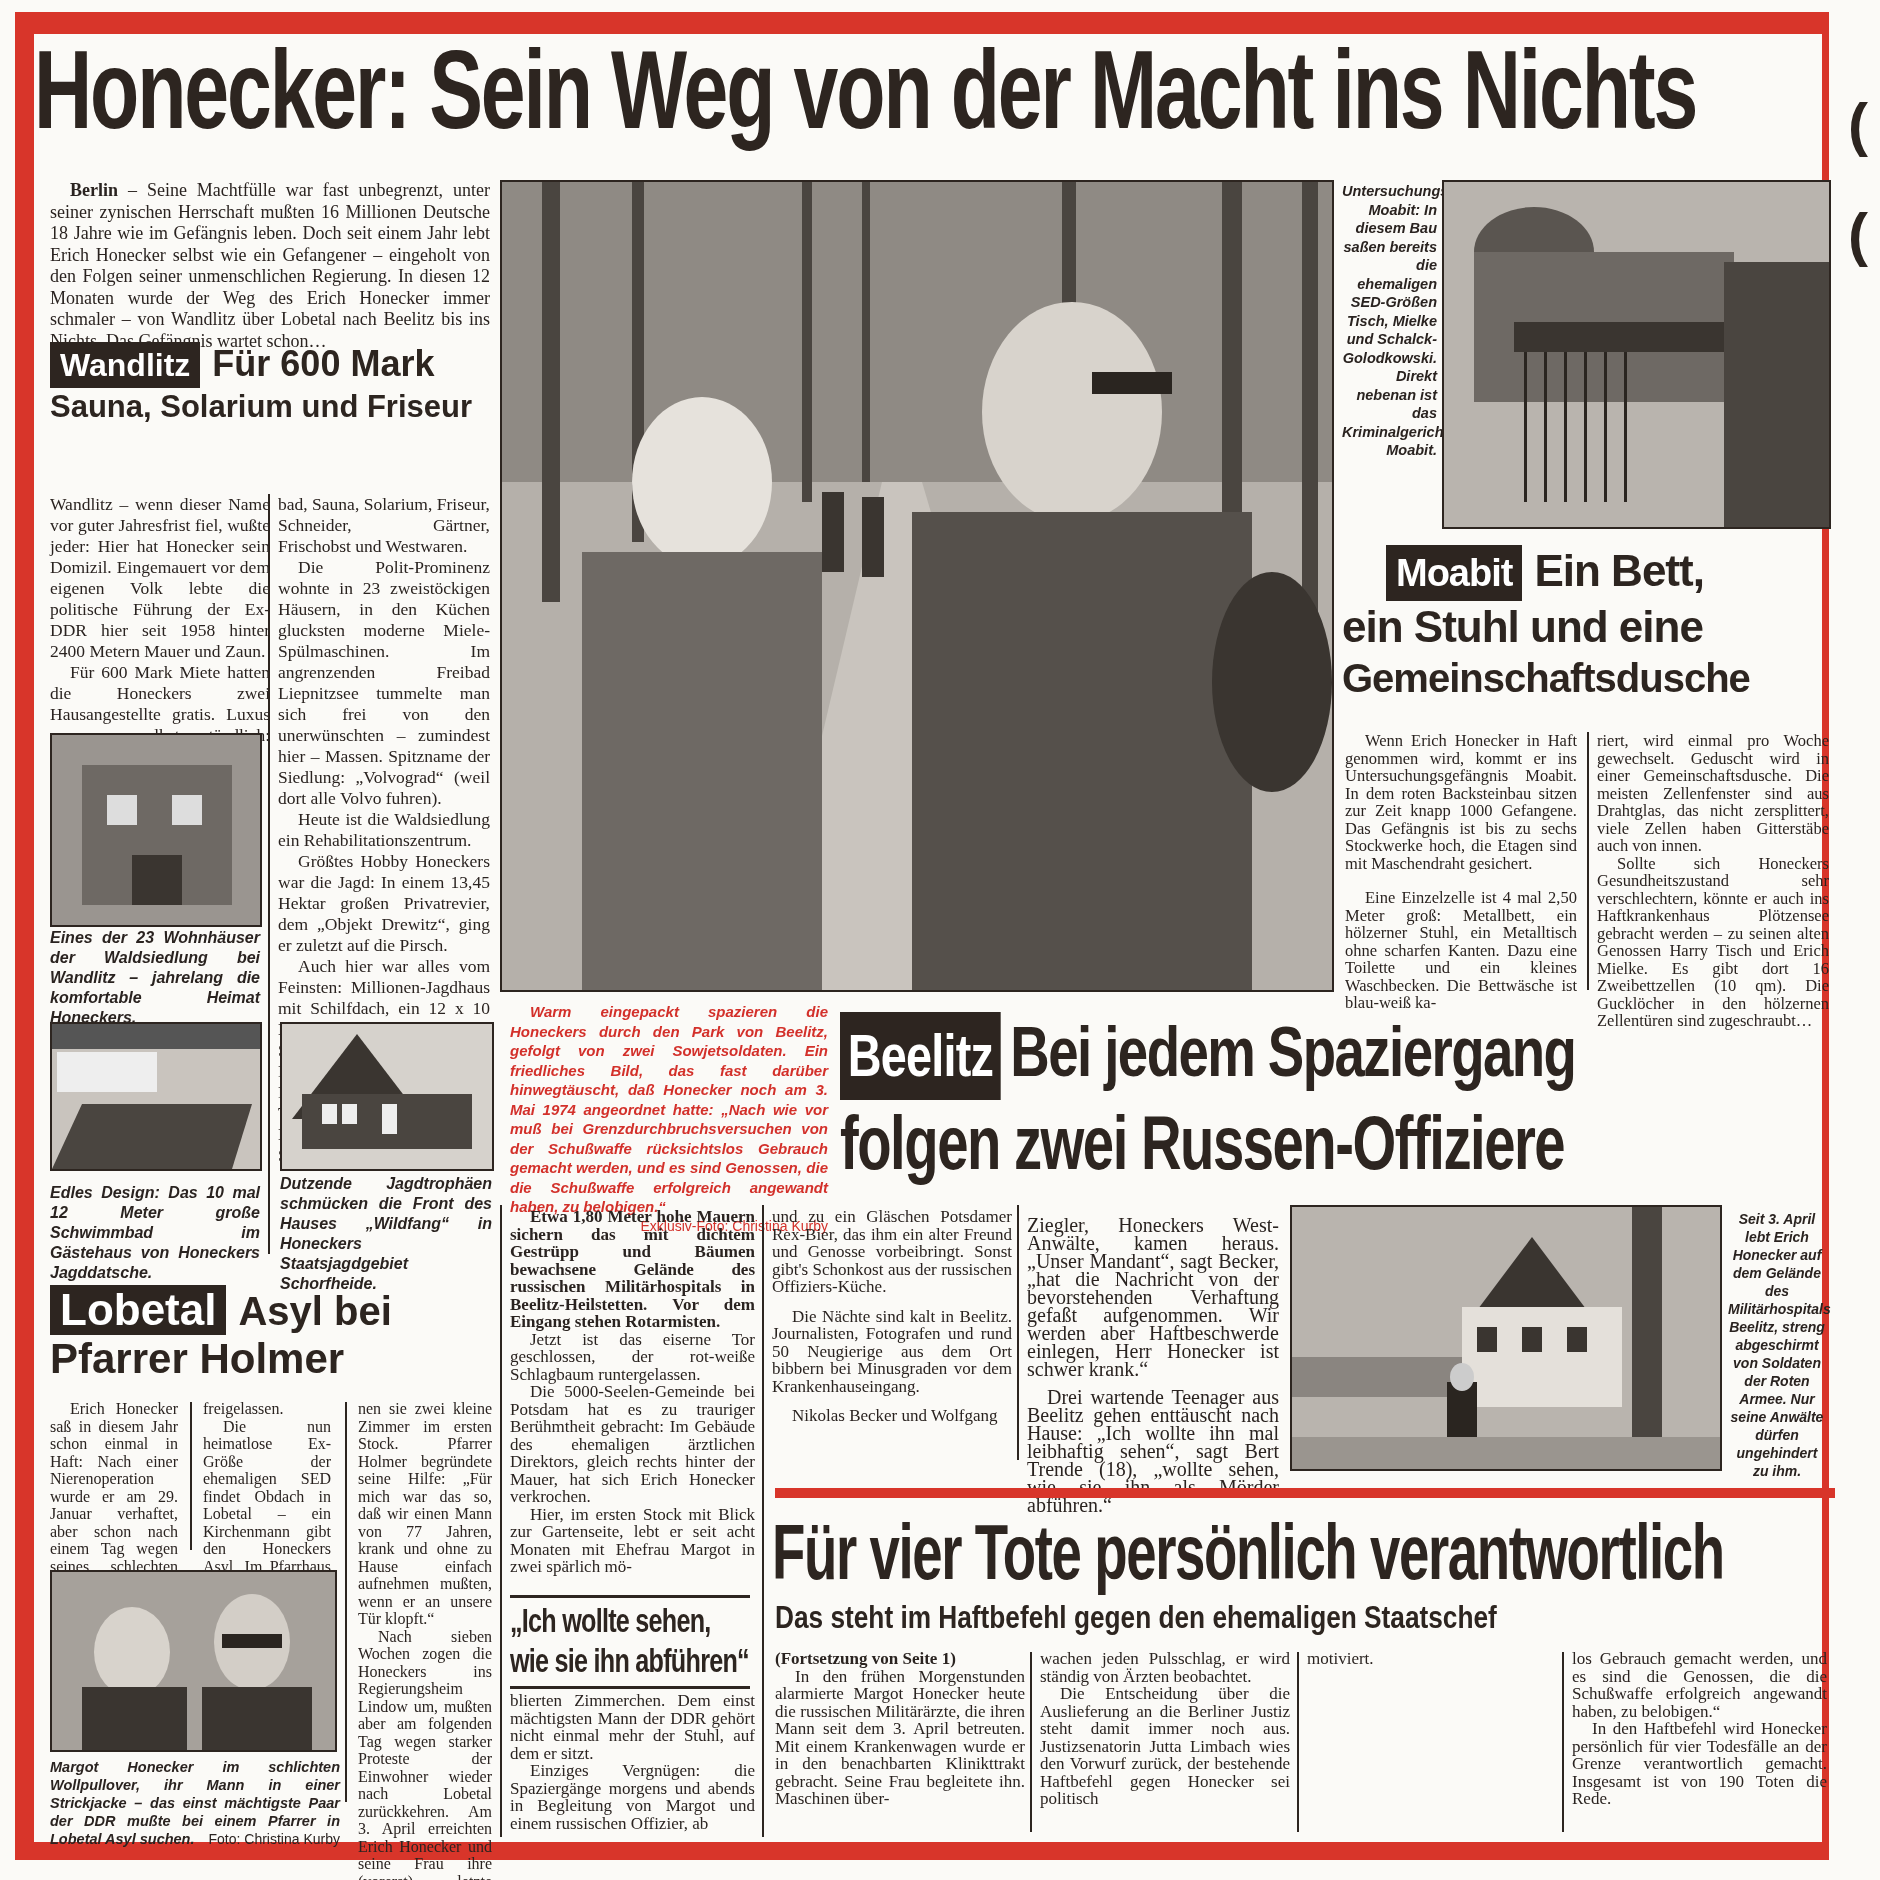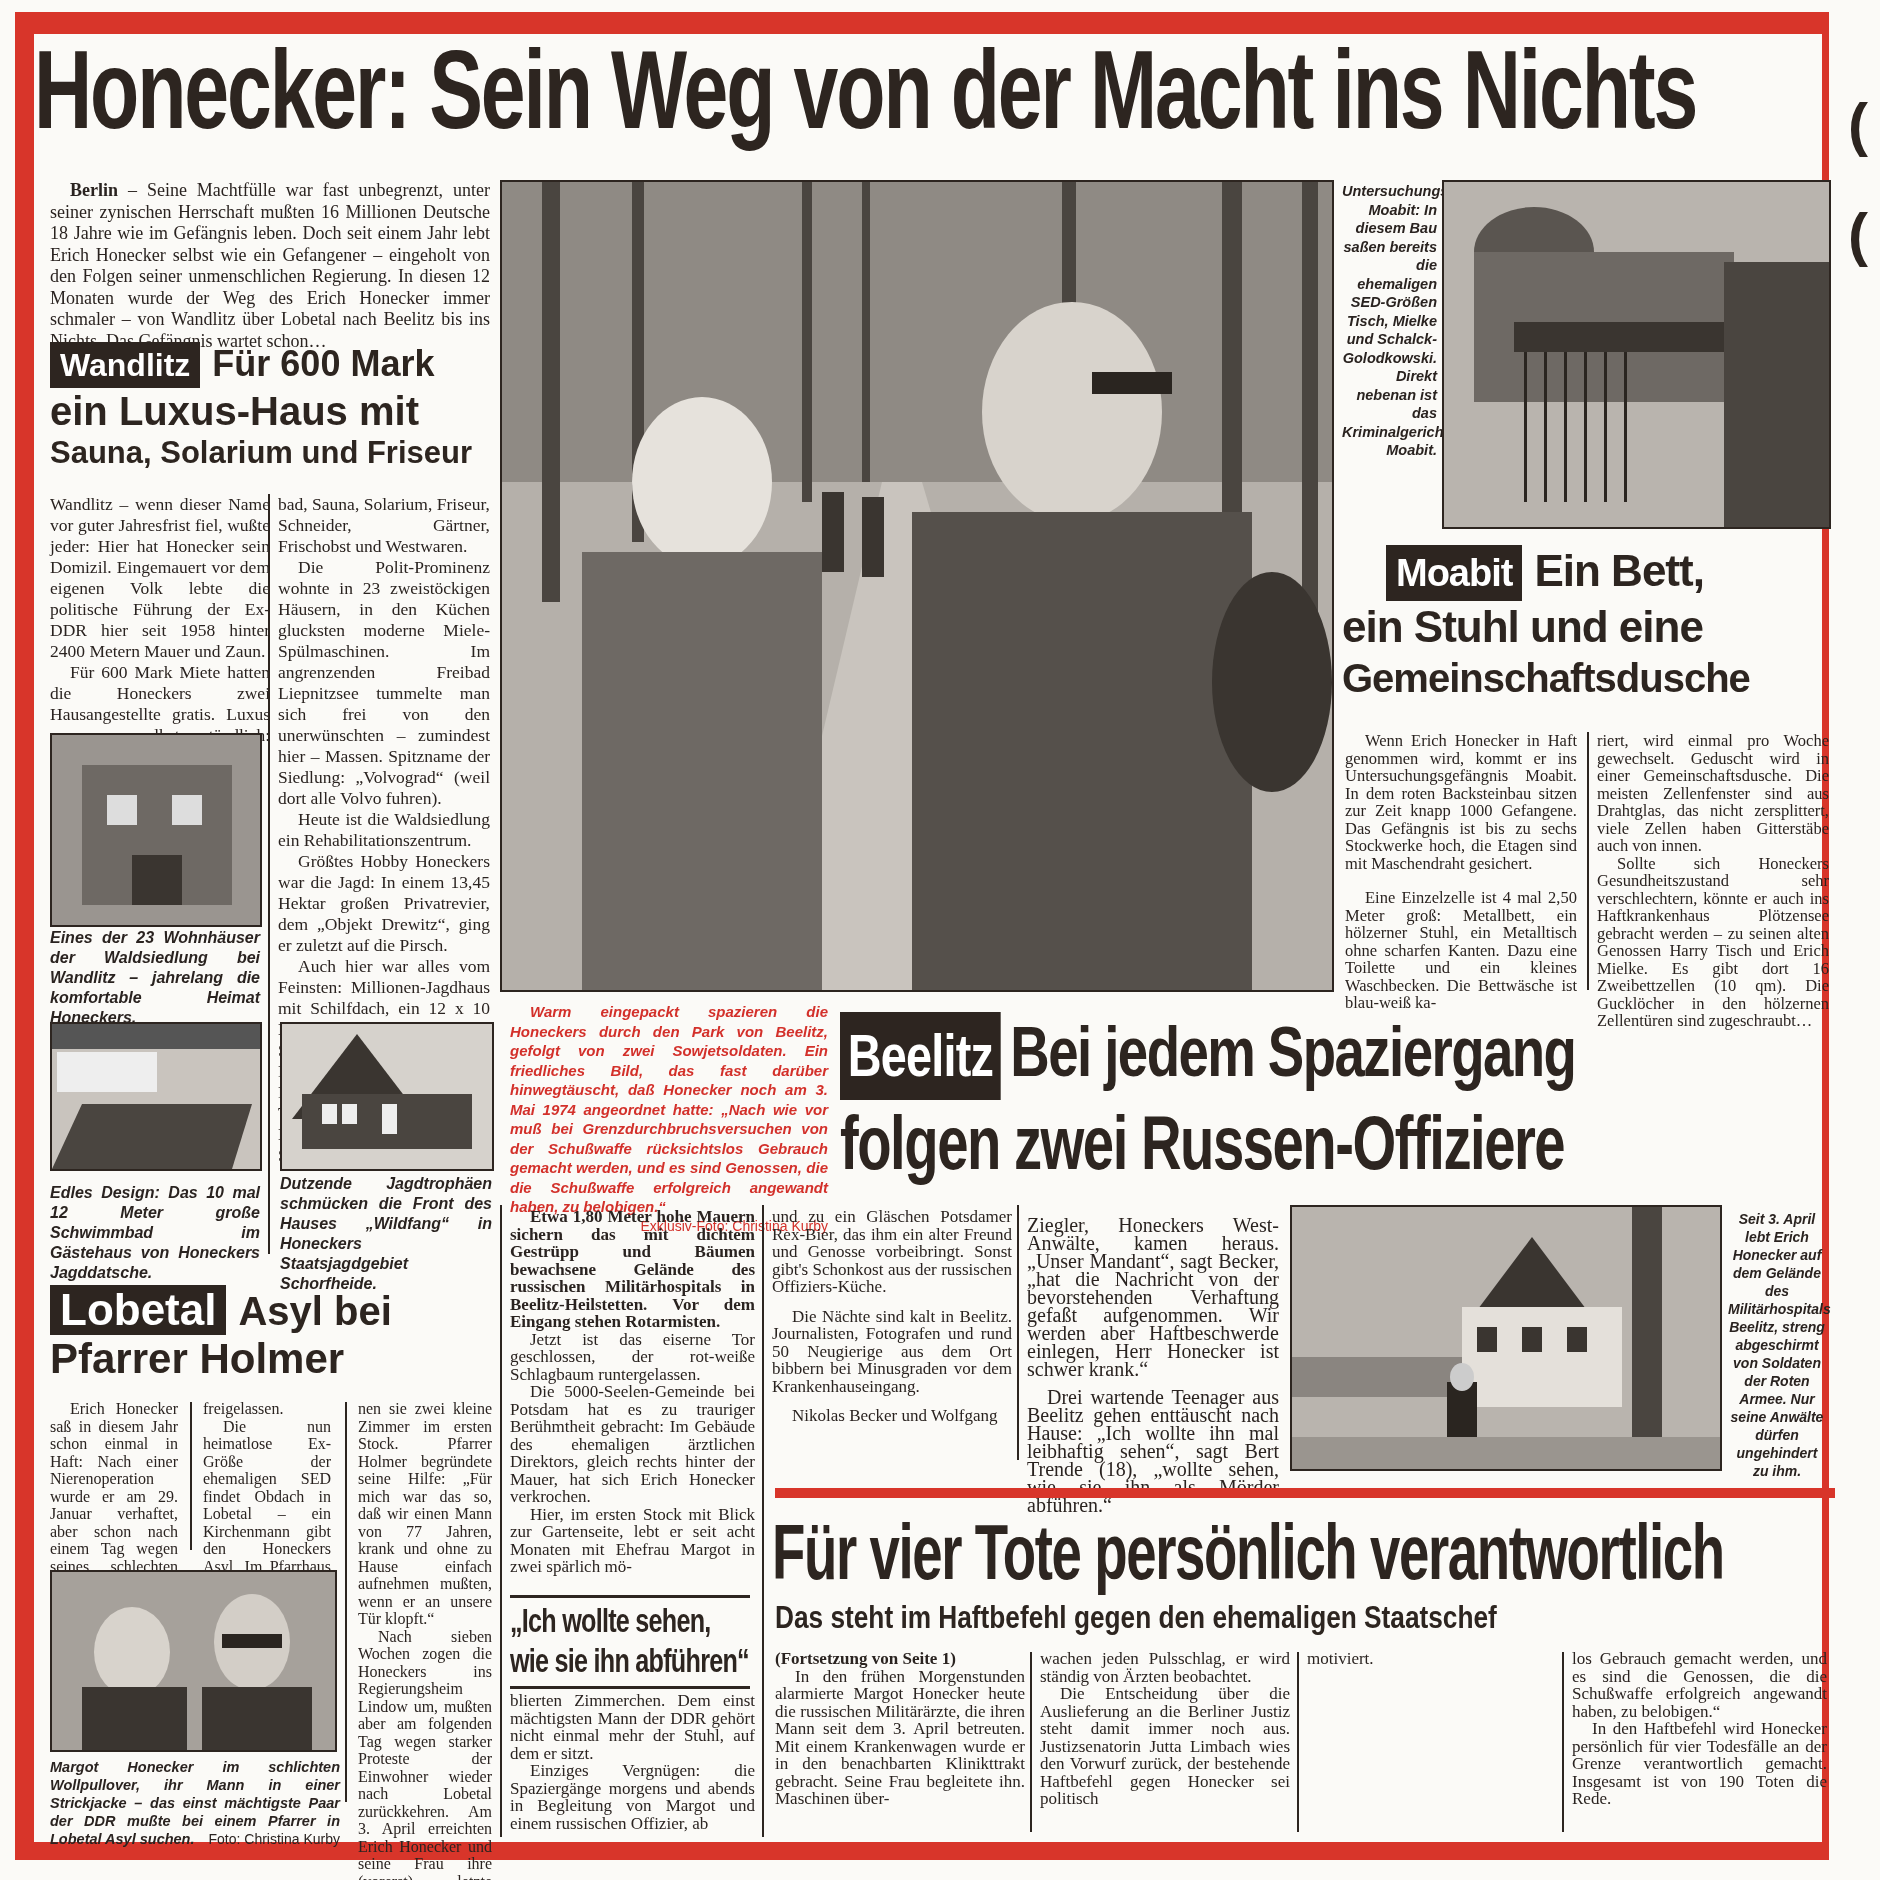--- a/index.html
+++ b/index.html
@@ -36,21 +36,20 @@
 <div class="edge" style="top:200px;">(</div>
 
 <div class="abs body" style="left:50px;top:180px;width:440px;font-size:18px;line-height:21.5px;">
   <p class="noind" style="text-indent:20px;"><b>Berlin</b><span> – Seine Machtfülle war fast unbegrenzt, unter seiner zynischen Herrschaft mußten 16 Millionen Deutsche 18 Jahre wie im Gefängnis leben. Doch seit einem Jahr lebt Erich Honecker selbst wie ein Gefangener – eingeholt von den Folgen seiner unmenschlichen Regierung. In diesen 12 Monaten wurde der Weg des Erich Honecker immer schmaler – von Wandlitz über Lobetal nach Beelitz bis ins Nichts. Das Gefängnis wartet schon…</span></p>
 </div>
 
 <div class="abs" style="left:50px;top:342px;width:445px;">
   <div class="subhead" style="font-size:36px;line-height:42px;white-space:nowrap;">
     <span class="tag" style="font-size:32px;">Wandlitz</span><span>Für 600 Mark</span>
   </div>
-  <div class="subhead" style="font-size:40px;line-height:46px;white-space:nowrap;">ein Luxus-Haus mit</div>
   <div class="subhead" style="font-size:31px;line-height:38px;white-space:nowrap;">Sauna, Solarium und Friseur</div>
 </div>
 
 <div class="abs body" style="left:50px;top:494px;width:220px;">
   <p class="noind">Wandlitz – wenn dieser Name vor guter Jahresfrist fiel, wußte jeder: Hier hat Honecker sein Domizil. Eingemauert vor dem eigenen Volk lebte die politische Führung der Ex-DDR hier seit 1958 hinter 2400 Metern Mauer und Zaun.</p>
   <p>Für 600 Mark Miete hatten die Honeckers zwei Hausangestellte gratis. Luxus war selbstverständlich: Schwimm-</p>
 </div>
 <div class="abs photo" style="left:50px;top:733px;width:208px;height:190px;">
   <svg viewBox="0 0 208 190" preserveAspectRatio="none">
       <rect width="208" height="190" fill="#9a9590"></rect>

